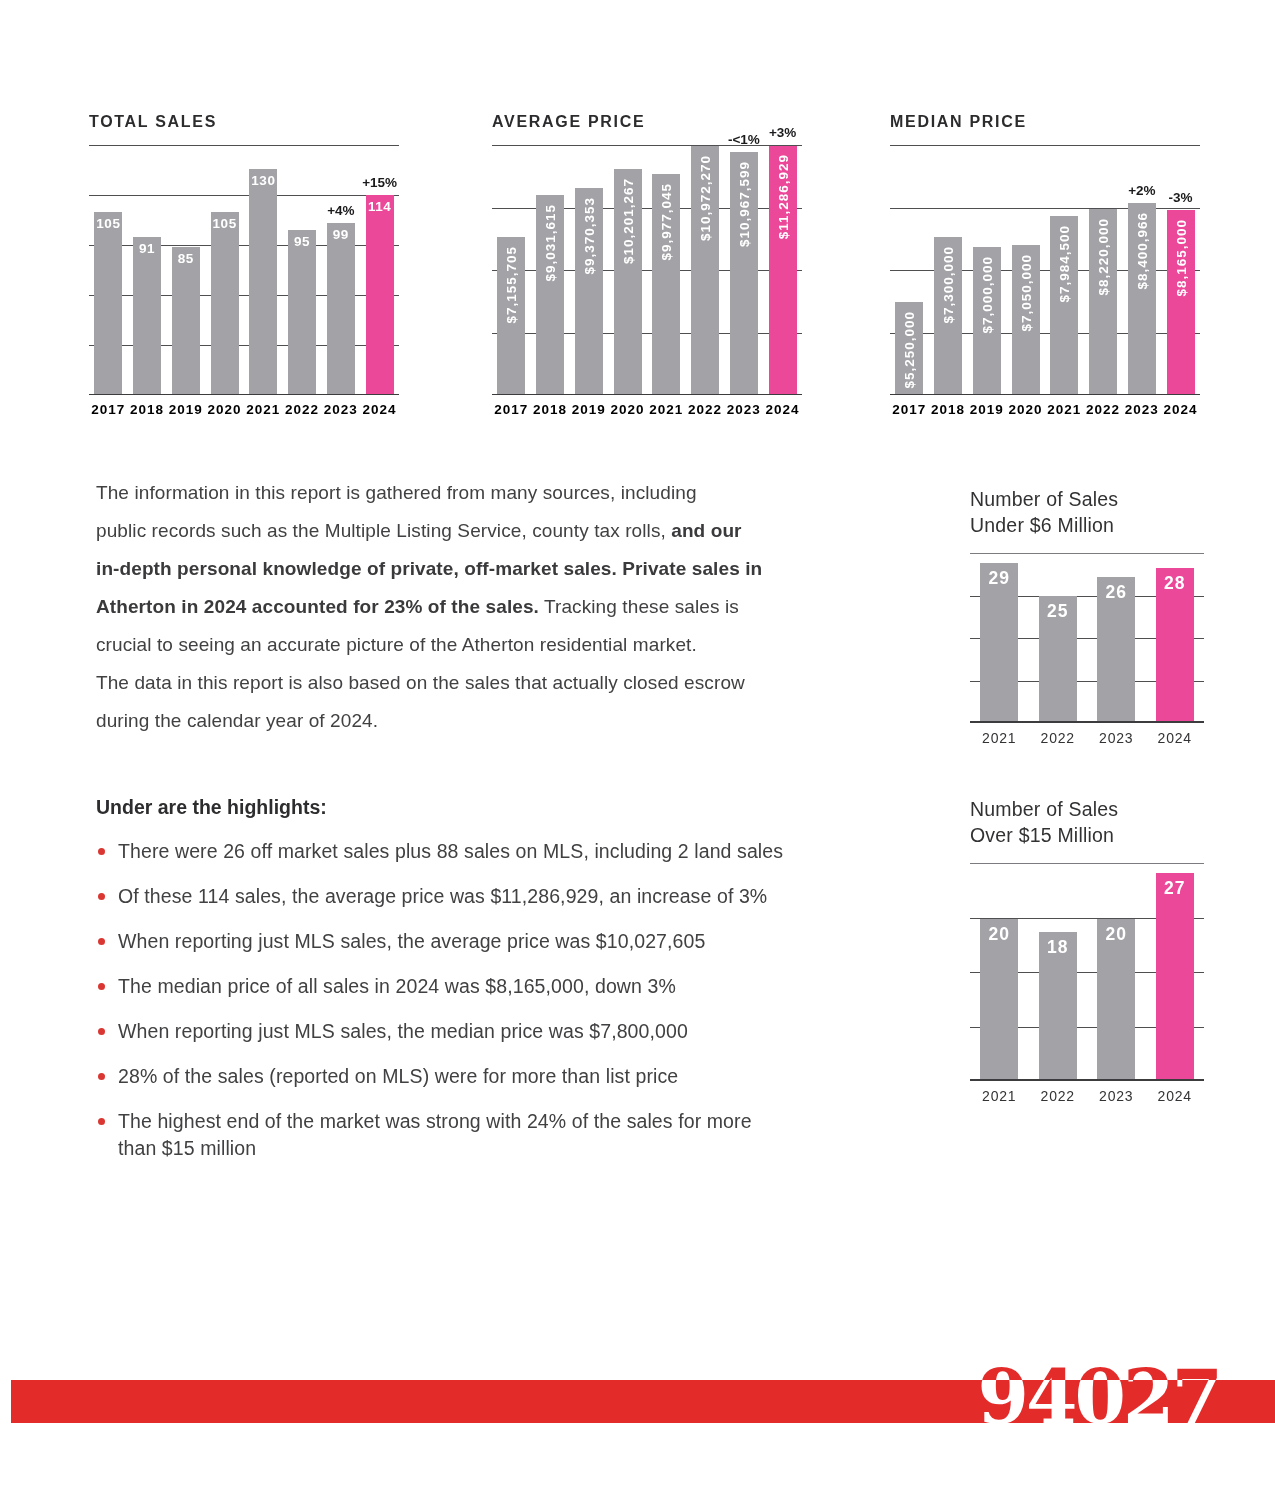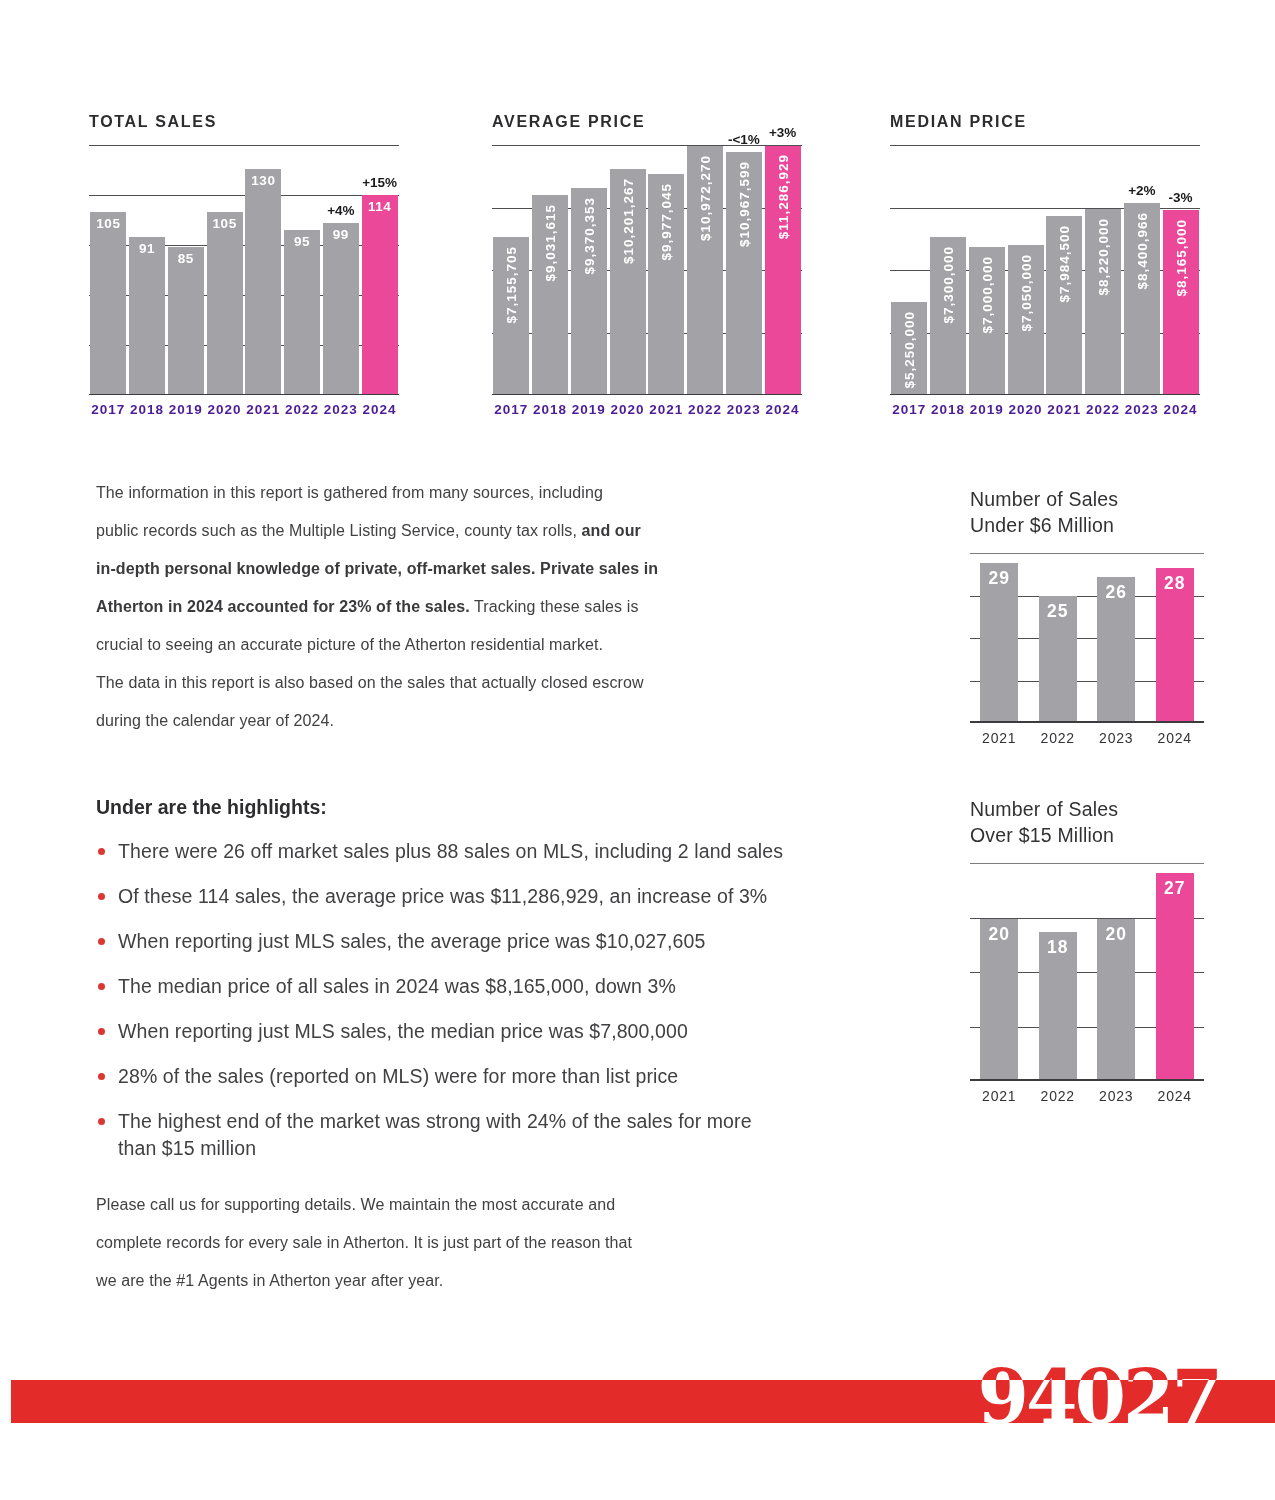--- a/index.html
+++ b/index.html
@@ -17,45 +17,45 @@
   .gridline{position:absolute;left:0;right:0;height:1px;background:#4f4f51;z-index:1;}
   .gridline.top{z-index:5;}
   .gridline.bottom{z-index:5;background:#3c3c3e;}
   .chart-side .gridline.top{background:#7c7c80;}
   .chart-side .gridline.bottom{height:2px;}
 
   .cells{position:absolute;left:0;right:0;top:0;bottom:0;}
   .cells{display:flex;}
   .cell{flex:1;position:relative;}
   .bar{position:absolute;bottom:0;left:50%;transform:translateX(-50%);
-       width:36px;background:#a3a2a7;z-index:2;}
+       width:28px;background:#a3a2a7;z-index:2;}
   .bar.red{background:#ec4899;}
   .chart-side .bar{width:38px;}
 
   .bar-label-h{position:absolute;top:4px;left:-20px;right:-20px;text-align:center;
        color:#fff;font-weight:bold;font-size:13.5px;letter-spacing:.5px;z-index:3;}
   .chart-side .bar-label-h{font-size:17.5px;top:5px;letter-spacing:1px;}
   .bar-label-v{position:absolute;top:9px;left:50%;transform:translateX(-50%) rotate(180deg);
        writing-mode:vertical-rl;color:#fff;font-weight:bold;font-size:13.5px;
        letter-spacing:1px;z-index:3;white-space:nowrap;}
 
   .annot{position:absolute;left:-100%;right:-100%;text-align:center;font-weight:bold;
        font-size:13.5px;color:#1b1b1d;z-index:6;white-space:nowrap;}
 
   .chart-cats{display:flex;margin-top:7px;}
   .chart-cats span{flex:1;text-align:center;font-size:13.5px;font-weight:bold;
-       color:#4c1d95;letter-spacing:1px;}
+       color:#000000;letter-spacing:1px;}
   .chart-side .chart-cats span{font-weight:normal;font-size:14px;letter-spacing:.8px;color:#333336;}
 
   .chart-side{width:234px;}
   .chart-side .chart-title{font-size:19.5px;font-weight:normal;color:#323234;
        line-height:26px;letter-spacing:.2px;margin-bottom:15px;}
 
   
-  .intro,.closing{position:absolute;left:85px;width:840px;margin:0;font-size:16px;
+  .intro,.closing{position:absolute;left:85px;width:840px;margin:0;font-size:19px;
        line-height:38px;color:#414042;white-space:pre-line;letter-spacing:.1px;}
   .intro{top:474px;}
   .closing{top:1186px;}
   .intro .b{font-weight:bold;color:#3a3a3c;}
 
   .hl-heading{position:absolute;left:85px;top:794px;font-size:19.5px;font-weight:bold;
        color:#2d2d2f;line-height:27px;}
   .hl-list{position:absolute;left:85px;top:838px;width:845px;}
   .h-item{position:relative;padding-left:22px;margin-bottom:18px;font-size:19.5px;
        line-height:27px;color:#414042;white-space:pre-line;letter-spacing:.1px;}
@@ -288,23 +288,20 @@
       <div class="h-item"><span class="dot"></span><span>There were 26 off market sales plus 88 sales on MLS, including 2 land sales</span></div>
       <div class="h-item"><span class="dot"></span><span>Of these 114 sales, the average price was $11,286,929, an increase of 3%</span></div>
       <div class="h-item"><span class="dot"></span><span>When reporting just MLS sales, the average price was $10,027,605</span></div>
       <div class="h-item"><span class="dot"></span><span>The median price of all sales in 2024 was $8,165,000, down 3%</span></div>
       <div class="h-item"><span class="dot"></span><span>When reporting just MLS sales, the median price was $7,800,000</span></div>
       <div class="h-item"><span class="dot"></span><span>28% of the sales (reported on MLS) were for more than list price</span></div>
       <div class="h-item"><span class="dot"></span><span>The highest end of the market was strong with 24% of the sales for more
 than $15 million</span></div>
     </div>
 
-  <p class="closing">Please call us for supporting details. We maintain the most accurate and
-complete records for every sale in Atherton. It is just part of the reason that
-we are the #1 Agents in Atherton year after year.</p>
 
   <div class="chart chart-side" style="left:959px;top:486px;">
     <div class="chart-title"><span>Number of Sales</span><br><span>Under $6 Million</span></div>
     <div class="chart-area" style="height:170px;">
         <div class="gridline top" style="top: 0%;"></div>
         <div class="gridline" style="top: 25%;"></div>
         <div class="gridline" style="top: 50%;"></div>
         <div class="gridline" style="top: 75%;"></div>
         <div class="gridline bottom" style="bottom: 0px;"></div>
         <div class="cells">

